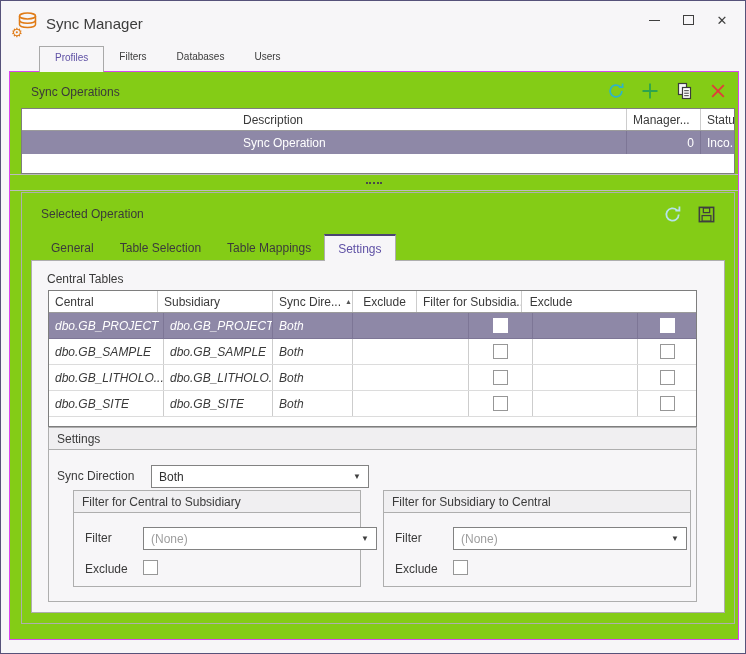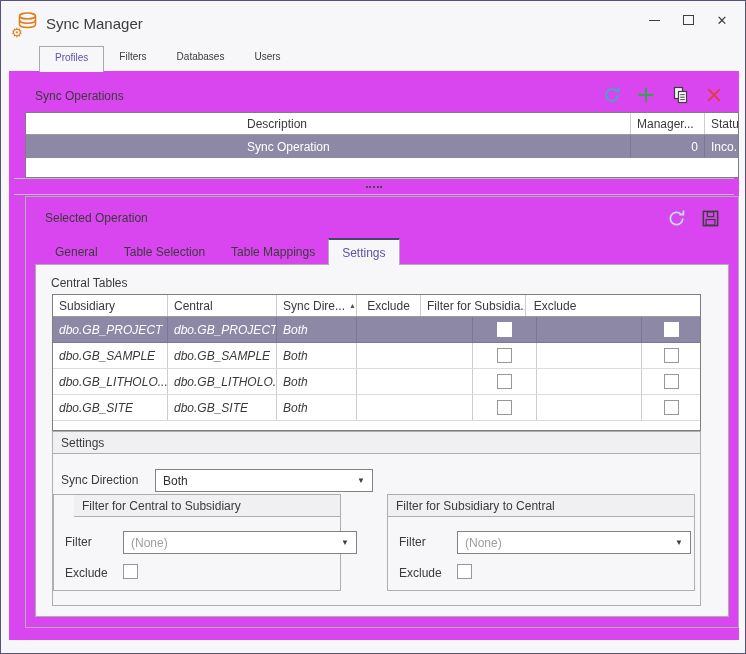--- a/index.html
+++ b/index.html
@@ -23,21 +23,21 @@
   .glyph-min{ display:block; width:11px; height:0; border-top:1.5px solid #3f3f3f; }
   .glyph-max{ display:block; width:11px; height:10px; border:1.4px solid #3f3f3f; }
 
   
   .tabstrip{ position:absolute; left:9px; top:45px; height:26px; display:flex; z-index:2; }
   .maintab{ height:26px; padding:5px 15px 0; font-size:10px; color:#3b3b3b; }
   .maintab:first-child{ margin-left:29px; }
   .maintab.active{ background:#f7f6f8; border:1px solid #a9a9a9; border-bottom:none; color:#5f51a5; }
 
   .tabpage{ position:absolute; left:8px; top:70px; width:730px; height:569px;
-    border:5px solid #d946ef; background:#d946ef; z-index:1; }
+    border:1px solid #d946ef; background:#84cc16; z-index:1; }
 
   .sec-label{ position:absolute; font-size:12px; color:#3a3a3a; }
 
   
   .toolbar{ position:absolute; display:flex; gap:14px; align-items:center; }
   .tbtn{ width:20px; height:20px; padding:0; border:none; background:transparent;
     display:flex; align-items:center; justify-content:center; }
 
   
   .grid{ position:absolute; background:#fff; border:1px solid #7e7e7e; font-size:12px; overflow:hidden; }
@@ -87,21 +87,21 @@
   .box-head{ height:22px; background:#f0eff1; border-bottom:1px solid #aeaeae;
     display:flex; align-items:center; padding-left:8px; font-size:12px; color:#3a3a3a; }
 
   .dd{ position:absolute; height:23px; background:#fff; border:1px solid #828282;
     display:flex; align-items:center; justify-content:space-between;
     padding:0 7px; font-size:12px; color:#2f2f2f; }
   .dd .caret{ font-size:8px; color:#3f3f3f; margin-left:6px; }
   .dd.placeholder .val{ color:#9e9e9e; }
 
   .fbox{ position:absolute; top:62px; height:97px; border:1px solid #aeaeae; }
-  .fbox.left{ left:0; width:288px;padding-left:20px; }
+  .fbox.left{ left:24px; width:288px; }
   .fbox.right{ left:334px; width:308px; }
   .inlabel{ position:absolute; font-size:12px; color:#3a3a3a; }
   .fcb{ position:absolute; left:69px; top:69px; }
 </style>
 </head>
 <body>
 
 <div class="window">
 
   <div class="titlebar">
@@ -218,25 +218,25 @@
         <div class="subtab">Table Selection</div>
         <div class="subtab">Table Mappings</div>
         <div class="subtab active">Settings</div>
       </div>
 
       <div class="subpage">
         <div class="sec-label" style="left:15px; top:11px;">Central Tables</div>
 
         <div class="grid" style="left:16px; top:29px; width:649px; height:137px;">
           <div class="trow head">
+            <div class="cell t2c1">
+              <span>Central</span>
+              </div>
             <div class="cell t2c0">
               <span>Subsidiary</span>
-              </div>
-            <div class="cell t2c1">
-              <span>Central</span>
               </div>
             <div class="cell t2c2">
               <span>Sync Dire...</span>
               <span class="sort">▲</span>
               </div>
             <div class="cell t2c4">
               <span>Exclude</span>
               </div>
             <div class="cell t2c5">
               <span>Filter for Subsidia...</span>

